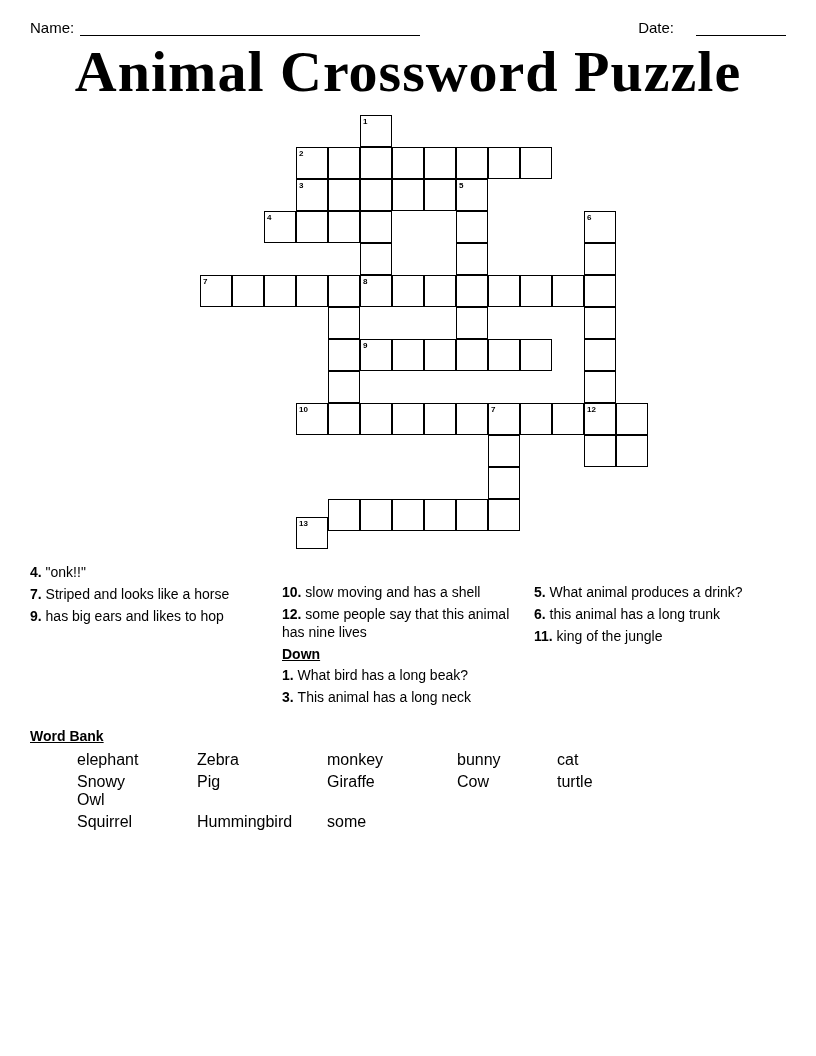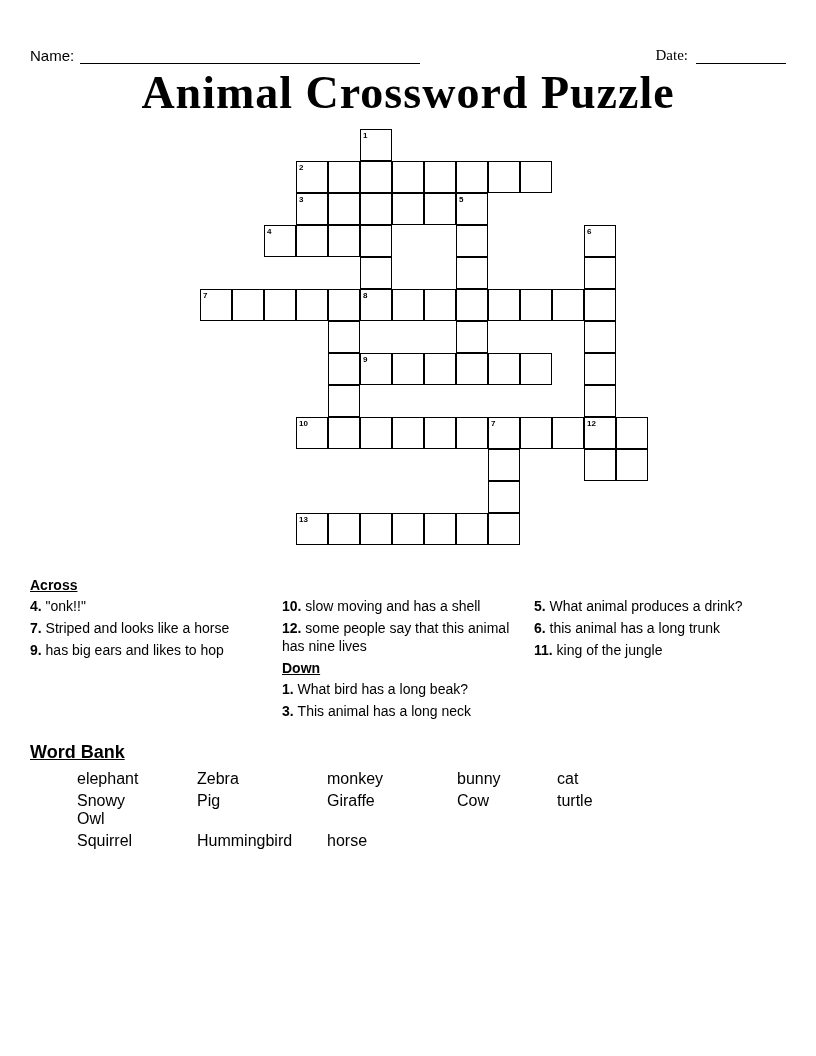--- a/index.html
+++ b/index.html
@@ -9,49 +9,47 @@
       background: white;
       font-family: Arial, sans-serif;
       padding: 18px 30px 30px 30px;
     }
     .header-row {
       display: flex;
       justify-content: space-between;
       align-items: flex-end;
       margin-bottom: 2px;
       font-size: 15px;
-      margin-top: 28px;
     }
     .name-line {
       display: flex;
       align-items: flex-end;
       gap: 6px;
     }
     .name-line span { font-size: 15px; }
     .name-underline {
       border-bottom: 1.5px solid #000;
       width: 340px;
       height: 18px;
       display: inline-block;
     }
     .date-line {
       display: flex;
       align-items: flex-end;
-      gap: 8px;
-      font-family: Liberation Serif, serif;
+      gap: 22px;
     }
     .date-underline {
       border-bottom: 1.5px solid #000;
       width: 90px;
       height: 18px;
       display: inline-block;
     }
     .title {
       text-align: center;
-      font-size: 46px;
+      font-size: 58px;
       font-family: 'Comic Sans MS', 'Chalkboard SE', cursive;
       font-weight: bold;
       margin-bottom: 10px;
       letter-spacing: 1px;
     }
     .puzzle-area {
       display: flex;
       justify-content: center;
       margin-bottom: 18px;
     }
@@ -92,21 +90,21 @@
       margin-bottom: 4px;
       line-height: 1.3;
     }
     .clue-num {
       font-weight: bold;
     }
     .word-bank-section {
       margin-top: 10px;
     }
     .word-bank-title {
-      font-size: 18px;
+      font-size: 14px;
       font-weight: bold;
       text-decoration: underline;
       margin-bottom: 6px;
     }
     .word-bank-grid {
       display: grid;
       grid-template-columns: 120px 130px 130px 100px 80px;
       gap: 2px 0;
       font-size: 16px;
     }
@@ -248,35 +246,34 @@
     <div class="cell" style="left:290px;top:352px;"></div>
     <div class="cell" style="left:290px;top:384px;"></div>
 
     <div class="cell" style="left:386px;top:288px;">
         <span class="cell-num">12</span>
       </div>
     <div class="cell" style="left:418px;top:288px;"></div>
     <div class="cell" style="left:386px;top:320px;"></div>
     <div class="cell" style="left:418px;top:320px;"></div>
 
-    <div class="cell" style="left:98px;top:384px;">
+    <div class="cell" style="left:98px;top:402px;">
         <span class="cell-num">13</span>
       </div>
     <div class="cell" style="left:130px;top:384px;"></div>
     <div class="cell" style="left:162px;top:384px;"></div>
     <div class="cell" style="left:194px;top:384px;"></div>
     <div class="cell" style="left:226px;top:384px;"></div>
     <div class="cell" style="left:258px;top:384px;"></div>
     <div class="cell" style="left:290px;top:384px;"></div>
   </div>
 </div>
 
 <div class="clues-section">
   <div class="clues-col">
-    <h3>Across</h3>
     <div class="clue-item">
       <span class="clue-num">4. </span><span>"onk!!"</span>
     </div>
     <div class="clue-item">
       <span class="clue-num">7. </span><span>Striped and looks like a horse</span>
     </div>
     <div class="clue-item">
       <span class="clue-num">9. </span><span>has big ears and likes to hop</span>
     </div>
   </div>
@@ -318,15 +315,15 @@
     <div class="word-bank-word">monkey</div>
     <div class="word-bank-word">bunny</div>
     <div class="word-bank-word">cat</div>
     <div class="word-bank-word">Snowy Owl</div>
     <div class="word-bank-word">Pig</div>
     <div class="word-bank-word">Giraffe</div>
     <div class="word-bank-word">Cow</div>
     <div class="word-bank-word">turtle</div>
     <div class="word-bank-word">Squirrel</div>
     <div class="word-bank-word">Hummingbird</div>
-    <div class="word-bank-word">horse</div>
+    <div class="word-bank-word">some</div>
   </div>
 </div>
 
 </body></html>

